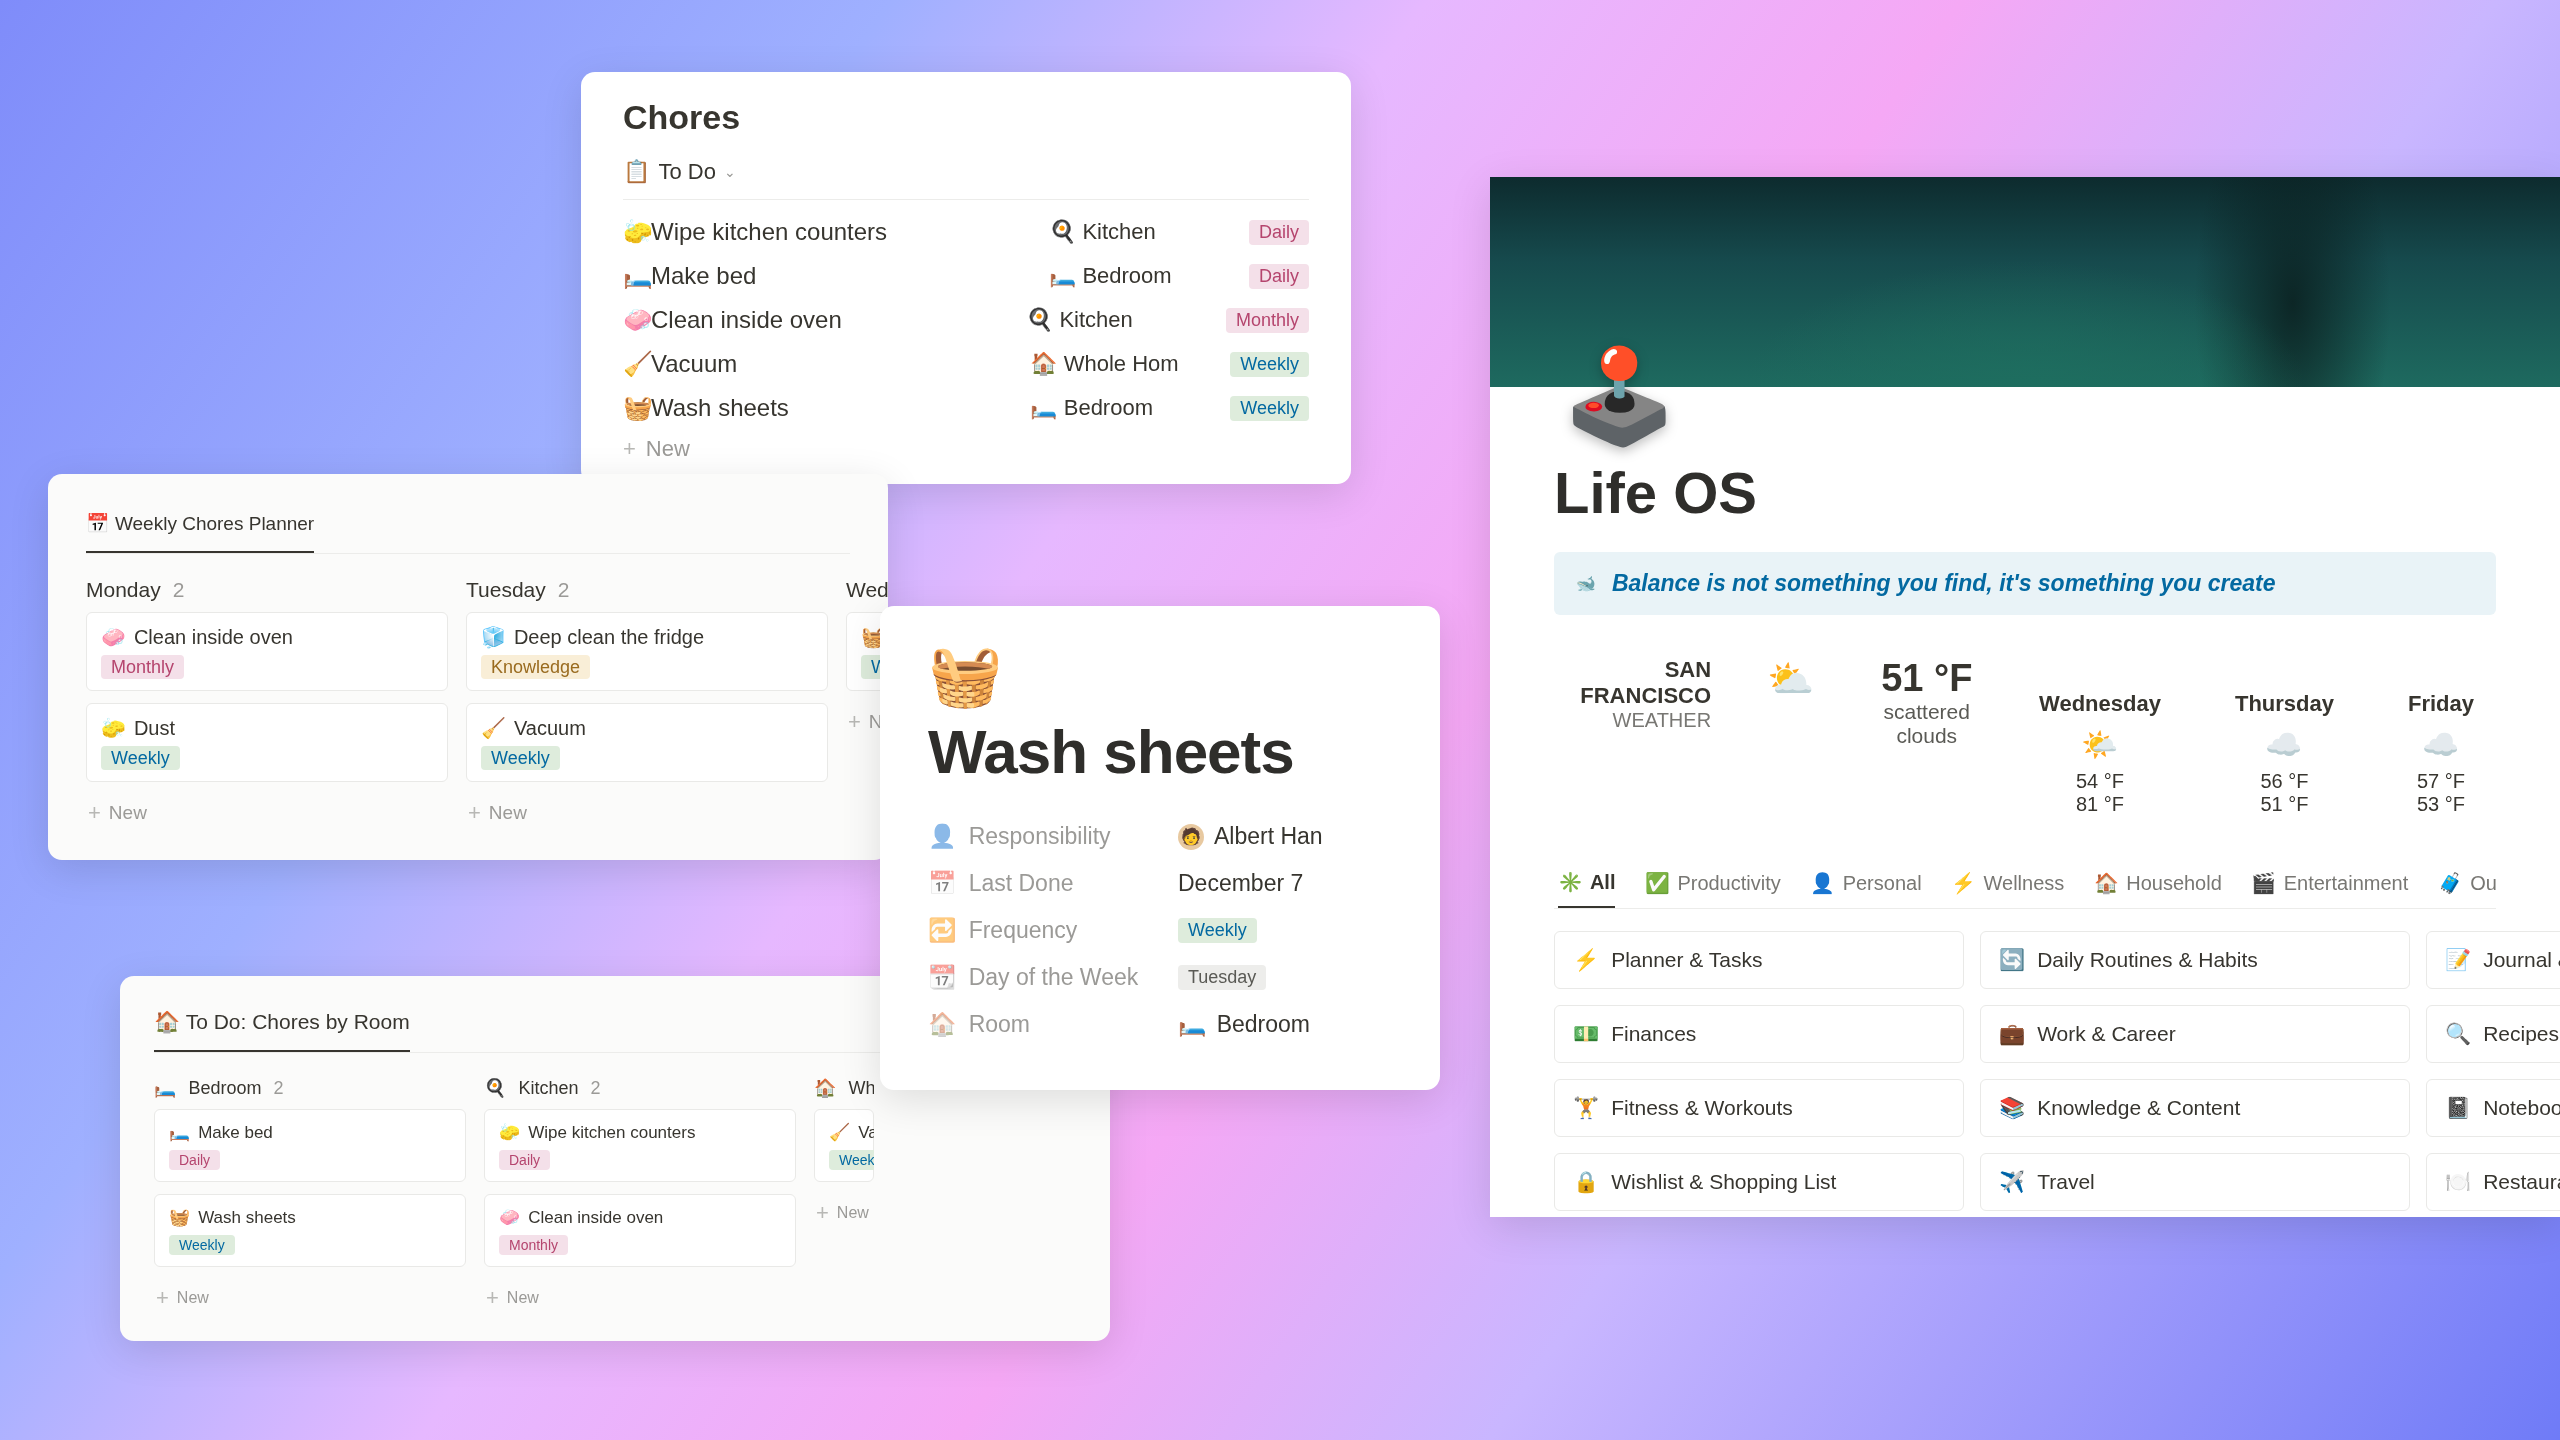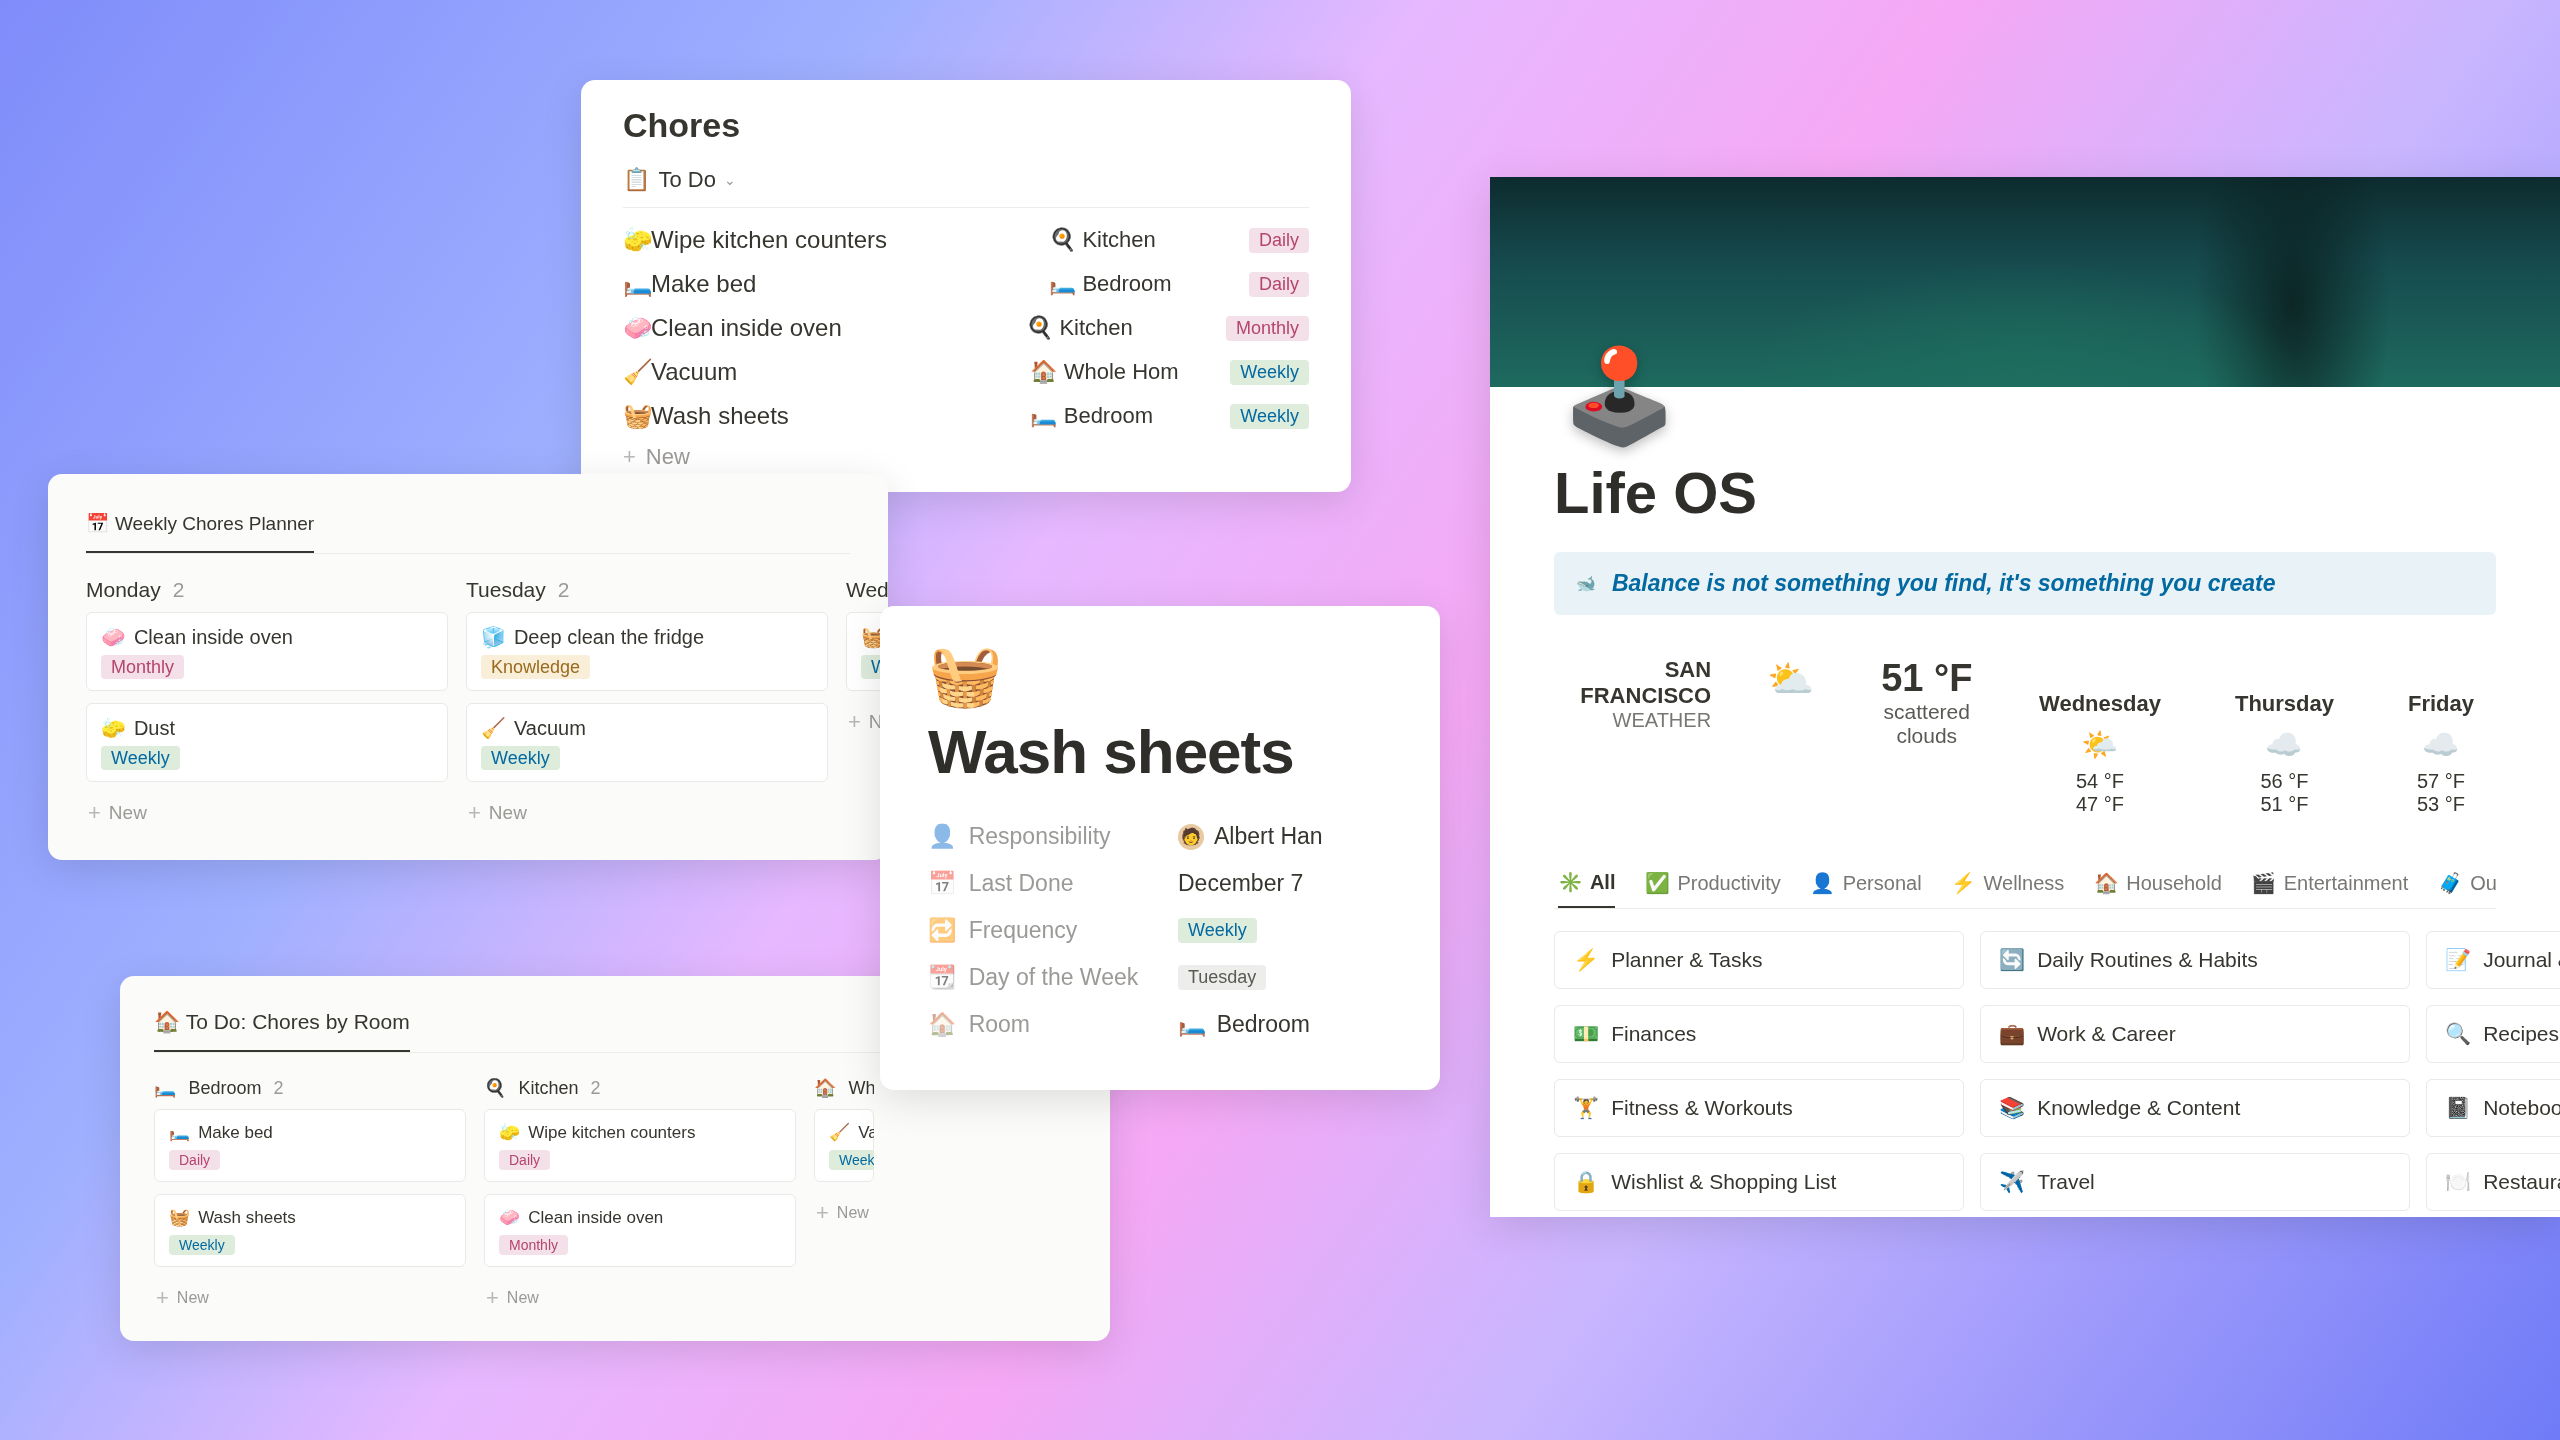--- a/index.html
+++ b/index.html
@@ -12,21 +12,21 @@
     position: relative;
     color:#37352f;
   }
   .card {
     position:absolute;
     background:#fff;
     border-radius:14px;
     box-shadow:0 10px 40px rgba(0,0,0,.12);
   }
   
-  #chores-card { left:581px; top:80px; width:770px; padding:26px 42px 22px; }
+  #chores-card { left:581px; top:72px; width:770px; padding:26px 42px 22px; }
   #chores-card h2 { font-size:34px; font-weight:700; margin-bottom:18px; }
   .view-dd { display:flex; align-items:center; gap:8px; font-size:22px; color:#37352f; padding:4px 0 14px; border-bottom:1px solid #ececea; margin-bottom:10px;}
   .chev { font-size:14px; color:#9a9a97; }
   .chore-row { display:flex; align-items:center; padding:8px 0; font-size:24px;}
   .chore-row .ico { width:28px; display:inline-block; }
   .chore-row .name { flex:1; font-weight:500;}
   .chore-row .room { display:flex; align-items:center; gap:6px; width:200px; font-size:22px; color:#37352f; white-space:nowrap; overflow:hidden;}
   .pill { font-size:18px; padding:2px 10px; border-radius:4px; font-weight:500;}
   .pill.daily   { background:#F4E0E9; color:#B5456E;}
   .pill.weekly  { background:#DEECDC; color:#0369a1;}
@@ -337,21 +337,21 @@
       <div style="font-size:38px;">⛅</div>
       <div class="w-now">
         <div class="temp">51 °F</div>
         <div class="cond">scattered clouds</div>
       </div>
       <div class="w-days" id="w-days">
           <div class="w-day">
       <div class="dname">Wednesday</div>
       <div class="wi">🌤️</div>
       <div class="hi">54 °F</div>
-      <div class="lo">47 °F</div>
+      <div class="lo">81 °F</div>
     </div>
           <div class="w-day">
       <div class="dname">Thursday</div>
       <div class="wi">☁️</div>
       <div class="hi">56 °F</div>
       <div class="lo">51 °F</div>
     </div>
           <div class="w-day">
       <div class="dname">Friday</div>
       <div class="wi">☁️</div>

